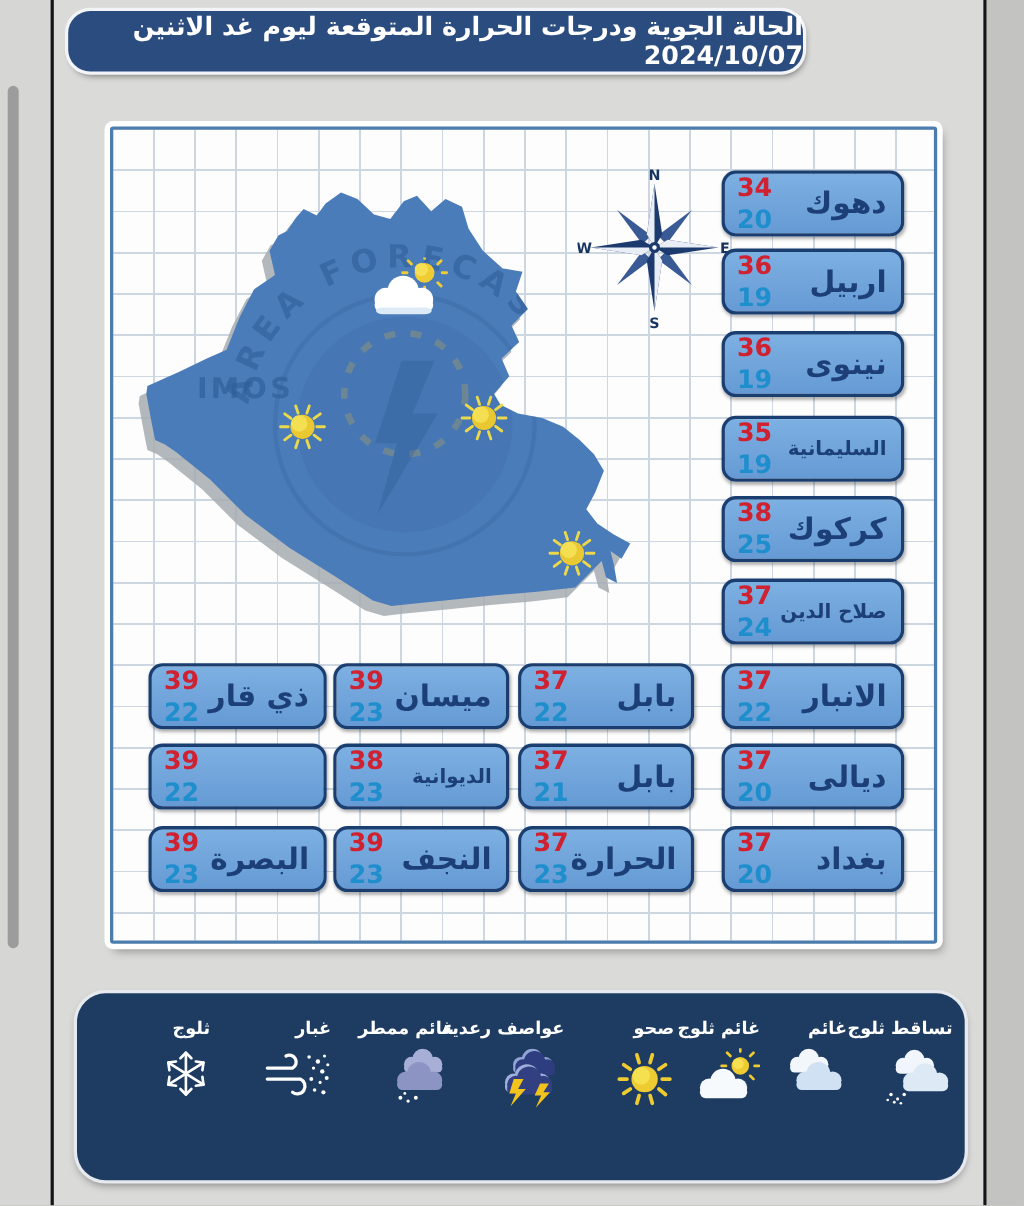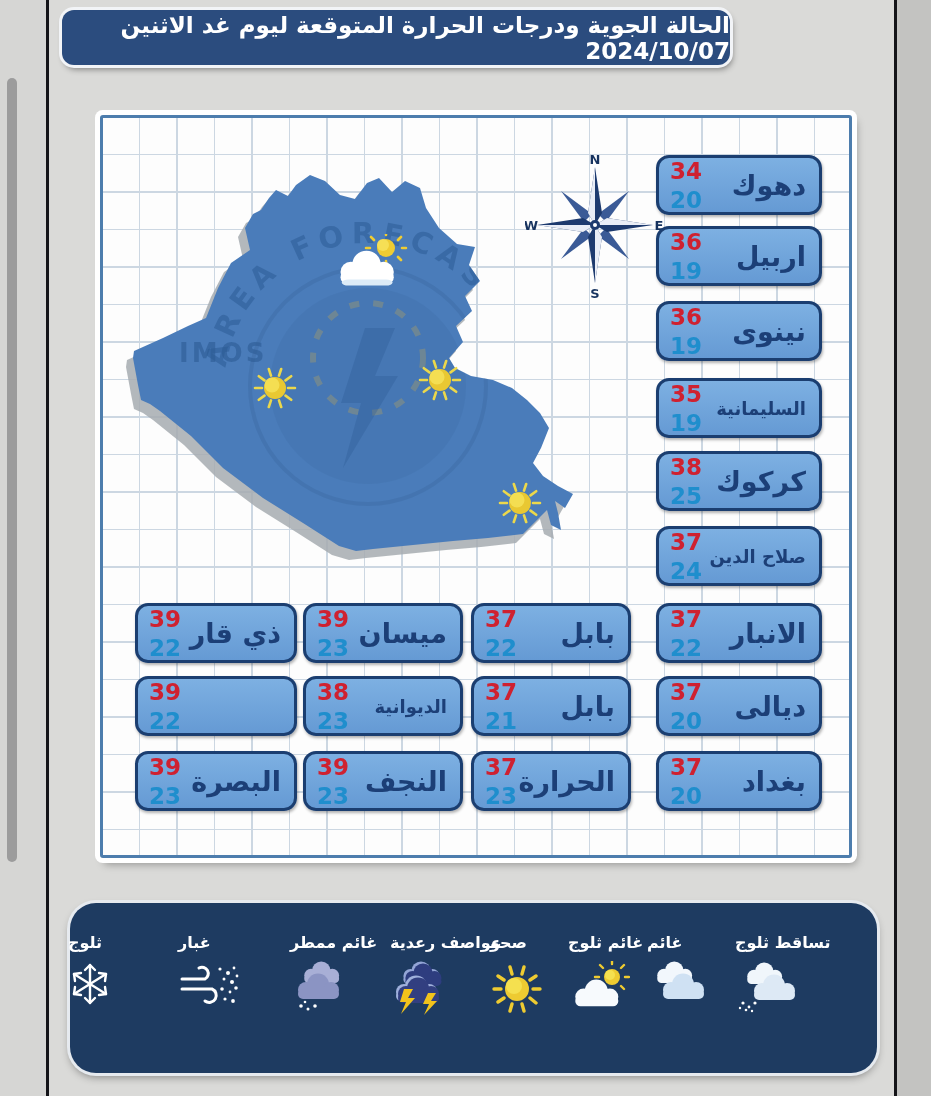--- a/index.html
+++ b/index.html
@@ -6,21 +6,21 @@
   .screen{position:relative;width:931px;height:1096px;overflow:hidden;
           background:#c9c9c7;font-family:"DejaVu Sans",sans-serif;}
   .abs{position:absolute;}
   
   .outer-left{left:0;top:0;width:46px;height:1096px;background:#d6d6d4;}
   .scroll-pill{left:7px;top:78px;width:10px;height:784px;background:#9c9c9c;border-radius:6px;}
   .frame-line{top:0;width:3px;height:1096px;background:#141418;}
   .page{left:49px;top:0;width:845px;height:1096px;background:#dadad8;}
   .outer-right{left:897px;top:0;width:34px;height:1096px;background:#c3c3c1;}
   
-  .header{left:62px;top:10px;width:668px;height:55px;background:#2b4c7e;border-radius:12px;
+  .header{left:62px;top:10px;width:668px;height:55px;background:#2b4c7e;border-radius:20px;
           box-shadow:0 0 0 3px #f2f4f7,2px 4px 6px rgba(0,0,0,.45);
           display:flex;align-items:center;justify-content:center;}
   .header span{color:#fff;font-weight:bold;font-size:23px;direction:rtl;}
   
   .panel{left:100px;top:115px;width:752px;height:743px;background:#fdfdfd;
          border:3px solid #4d7dad;border-radius:3px;box-sizing:border-box;
          box-shadow:0 0 0 5px #ffffff,4px 6px 9px rgba(0,0,0,.35);
          background-image:
            repeating-linear-gradient(to right,transparent 0px,transparent 36px,#ccd7e2 36px,#ccd7e2 37.5px),
            repeating-linear-gradient(to bottom,transparent 0px,transparent 36px,#ccd7e2 36px,#ccd7e2 37.5px);}
@@ -29,22 +29,22 @@
         border:3px solid #1b3e70;border-radius:13px;box-sizing:border-box;
         box-shadow:1px 2px 3px rgba(0,0,0,.3);}
   .tmax{position:absolute;left:11px;top:0px;font-weight:bold;font-size:23px;color:#cf2130;}
   .tmin{position:absolute;left:11px;bottom:-1px;font-weight:bold;font-size:23px;color:#1f8ecd;}
   .cname{position:absolute;right:13px;top:0;height:100%;display:flex;align-items:center;
          font-weight:bold;font-size:27px;color:#1c3f77;direction:rtl;}
   .cname.sm{font-size:18px;}
   
   .legend{left:70px;top:903px;width:807px;height:170px;background:#1e3b61;border-radius:26px;
           box-shadow:0 0 0 3px #e6eaef,0 4px 8px rgba(0,0,0,.4);}
-  .litem{position:absolute;top:30px;width:110px;height:120px;display:flex;flex-direction:column;
-         align-items:flex-start;}
+  .litem{position:absolute;top:22px;width:110px;height:120px;display:flex;flex-direction:column;
+         align-items:flex-end;padding-left:13px;}
   .llabel{color:#ffffff;font-weight:bold;font-size:16px;margin-bottom:9px;white-space:nowrap;direction:rtl;}
 </style>
 </head>
 <body>
 
 <div class="screen">
 
   <div class="abs outer-left">
     <div class="abs scroll-pill"></div>
   </div>

